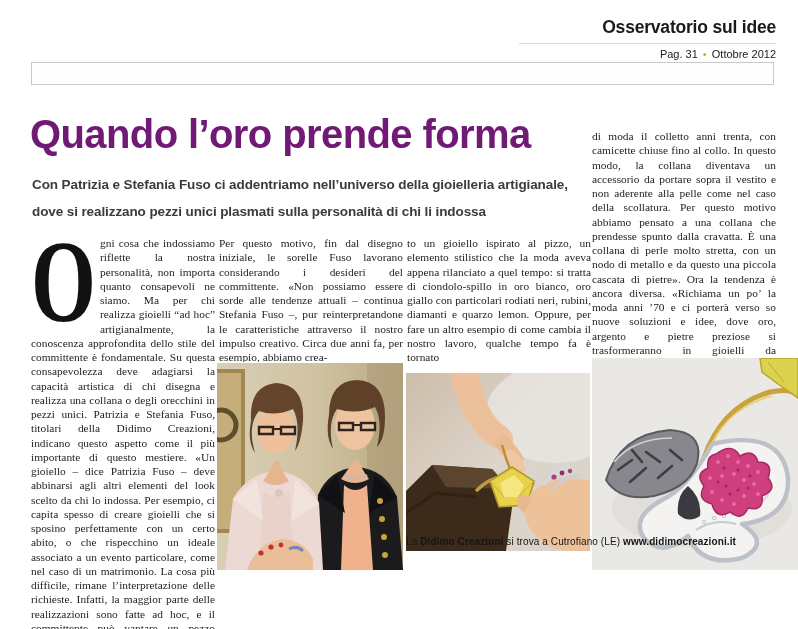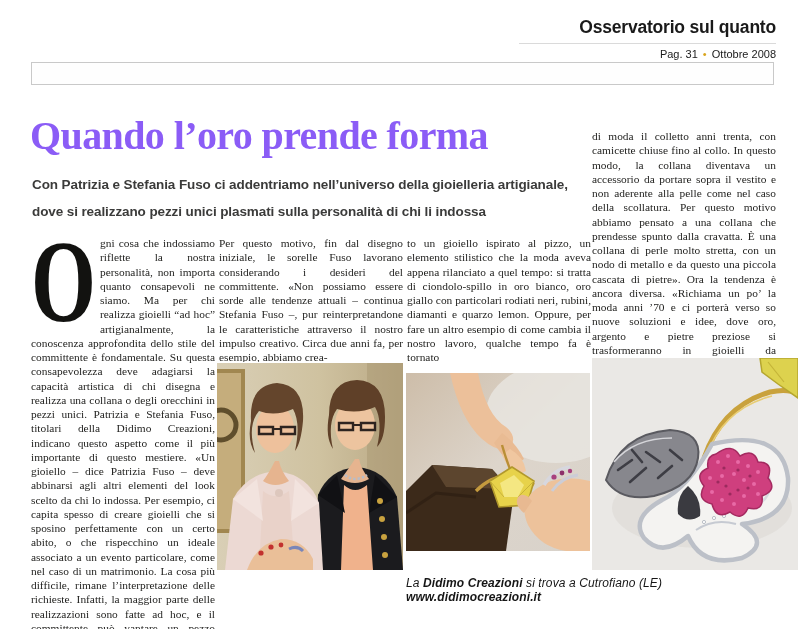--- a/index.html
+++ b/index.html
@@ -14,22 +14,22 @@
     padding-bottom:5px; border-bottom:1px solid #dadada;
   }
   .masthead .meta { margin-top:4px; font-size:11px; color:#1a1a1a; }
   .masthead .dot { color:#d9a41c; font-size:11px; padding:0 2px; }
   
   .topbox { position:absolute; left:31px; top:62px; width:741px; height:21px;
     border:1.5px solid #c9c9c9; background:#fefefe; }
   
   .title {
     position:absolute; left:30px; top:112px; width:560px;
-    font-family:Liberation Serif, serif; font-weight:bold; font-size:40px;
-    letter-spacing:-0.6px; color:#8b5cf6;
+    font-family:Liberation Sans, sans-serif; font-weight:bold; font-size:40px;
+    letter-spacing:-0.6px; color:#701a75;
   }
   .subtitle {
     position:absolute; left:32px; top:171px; width:545px;
     font-size:13.5px; font-weight:bold; color:#3b3b3a; line-height:27px;
     letter-spacing:-0.1px;
   }
   
   .col {
     position:absolute; width:184px;
     font-family:"Liberation Serif", serif; font-size:11.4px; line-height:14.25px;
@@ -50,36 +50,36 @@
   }
   .byline { margin-top:4px; font-weight:bold; font-size:11.5px; font-family:"Liberation Serif", serif; }
   .byline .sq { display:inline-block; width:7px; height:7px; background:#d9a41c; margin-right:5px; }
   
   .photo { position:absolute; overflow:hidden; }
   .photo svg { display:block; }
   .ph-sisters { left:217px; top:363px; width:186px; height:207px; }
   .ph-hands   { left:406px; top:373px; width:184px; height:178px; }
   .ph-jewel   { left:592px; top:358px; width:206px; height:212px; }
   .caption {
-    position:absolute; left:406px; top:576px; width:390px;
-    font-size:12px; color:#161616; letter-spacing:0.1px;font-style:italic;
+    position:absolute; left:406px; top:536px; width:390px;
+    font-size:10px; color:#161616; letter-spacing:0.1px;
   }
   .caption b { font-weight:bold; }
 </style>
 </head>
 <body>
 
 <div class="page">
 
   <div class="masthead">
-    <div class="pub">Osservatorio sul quanto</div>
+    <div class="pub">Osservatorio sul idee</div>
     <div class="meta">
       <span>Pag. 31</span>
       <span class="dot">•</span>
-      <span>Ottobre 2008</span>
+      <span>Ottobre 2012</span>
     </div>
   </div>
 
   <div class="topbox"></div>
 
   <div class="title">Quando l’oro prende forma</div>
   <div class="subtitle">Con Patrizia e Stefania Fuso ci addentriamo nell’universo della gioielleria artigianale, dove si realizzano pezzi unici plasmati sulla personalità di chi li indossa</div>
 
   <div class="col col1">
     <span class="dropcap">

